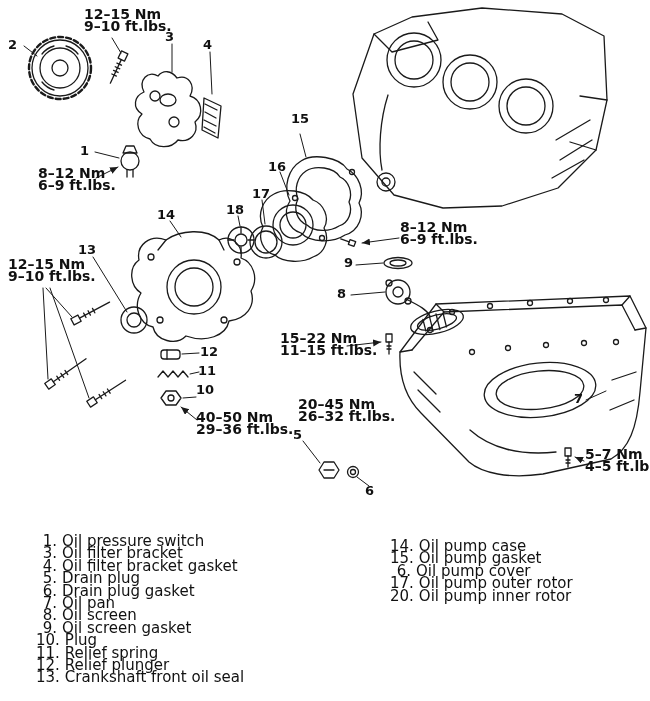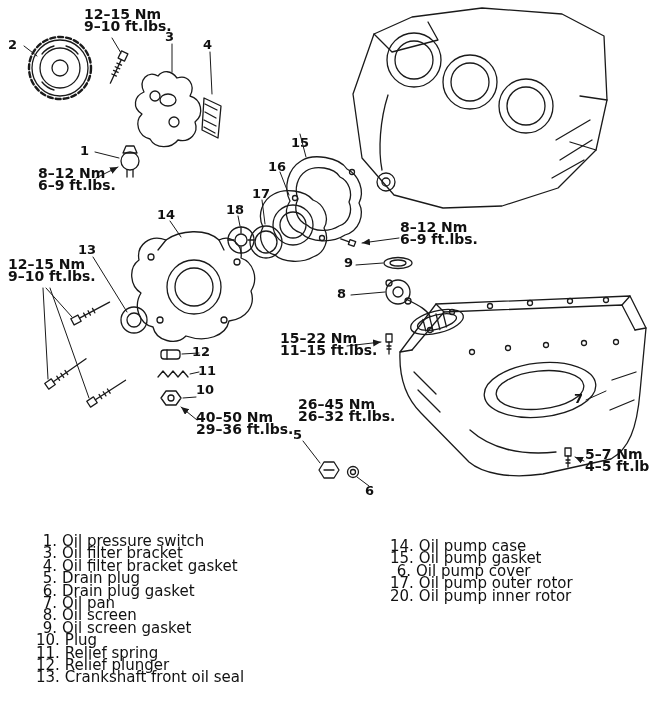--- a/index.html
+++ b/index.html
@@ -272,24 +272,24 @@
   <div class="callout" style="left:8px;top:38px">2</div>
   <div class="callout" style="left:165px;top:30px">3</div>
   <div class="callout" style="left:203px;top:38px">4</div>
   <div class="callout" style="left:293px;top:428px">5</div>
   <div class="callout" style="left:365px;top:484px">6</div>
   <div class="callout" style="left:574px;top:392px">7</div>
   <div class="callout" style="left:337px;top:287px">8</div>
   <div class="callout" style="left:344px;top:256px">9</div>
   <div class="callout" style="left:196px;top:383px">10</div>
   <div class="callout" style="left:198px;top:364px">11</div>
-  <div class="callout" style="left:192px;top:345px">12</div>
+  <div class="callout" style="left:200px;top:345px">12</div>
   <div class="callout" style="left:78px;top:243px">13</div>
   <div class="callout" style="left:157px;top:208px">14</div>
-  <div class="callout" style="left:291px;top:136px">15</div>
+  <div class="callout" style="left:291px;top:112px">15</div>
   <div class="callout" style="left:268px;top:160px">16</div>
   <div class="callout" style="left:252px;top:187px">17</div>
   <div class="callout" style="left:226px;top:203px">18</div>
 
   <div class="torque" style="left:84px;top:8px">
     <div>12–15 Nm</div>
     <div>9–10 ft.lbs.</div>
   </div>
   <div class="torque" style="left:38px;top:167px">
     <div>8–12 Nm</div>
@@ -305,21 +305,21 @@
   </div>
   <div class="torque" style="left:280px;top:332px">
     <div>15–22 Nm</div>
     <div>11–15 ft.lbs.</div>
   </div>
   <div class="torque" style="left:196px;top:411px">
     <div>40–50 Nm</div>
     <div>29–36 ft.lbs.</div>
   </div>
   <div class="torque" style="left:298px;top:398px">
-    <div>26–45 Nm</div>
+    <div>20–45 Nm</div>
     <div>26–32 ft.lbs.</div>
   </div>
   <div class="torque" style="left:585px;top:448px">
     <div>5–7 Nm</div>
     <div>4–5 ft.lbs.</div>
   </div>
 
   <div class="legend-col" style="left:36px;top:535px">
     <div class="legend-item"><span class="legend-num">1.</span><span>Oil pressure switch</span></div>
     <div class="legend-item"><span class="legend-num">3.</span><span>Oil filter bracket</span></div>

